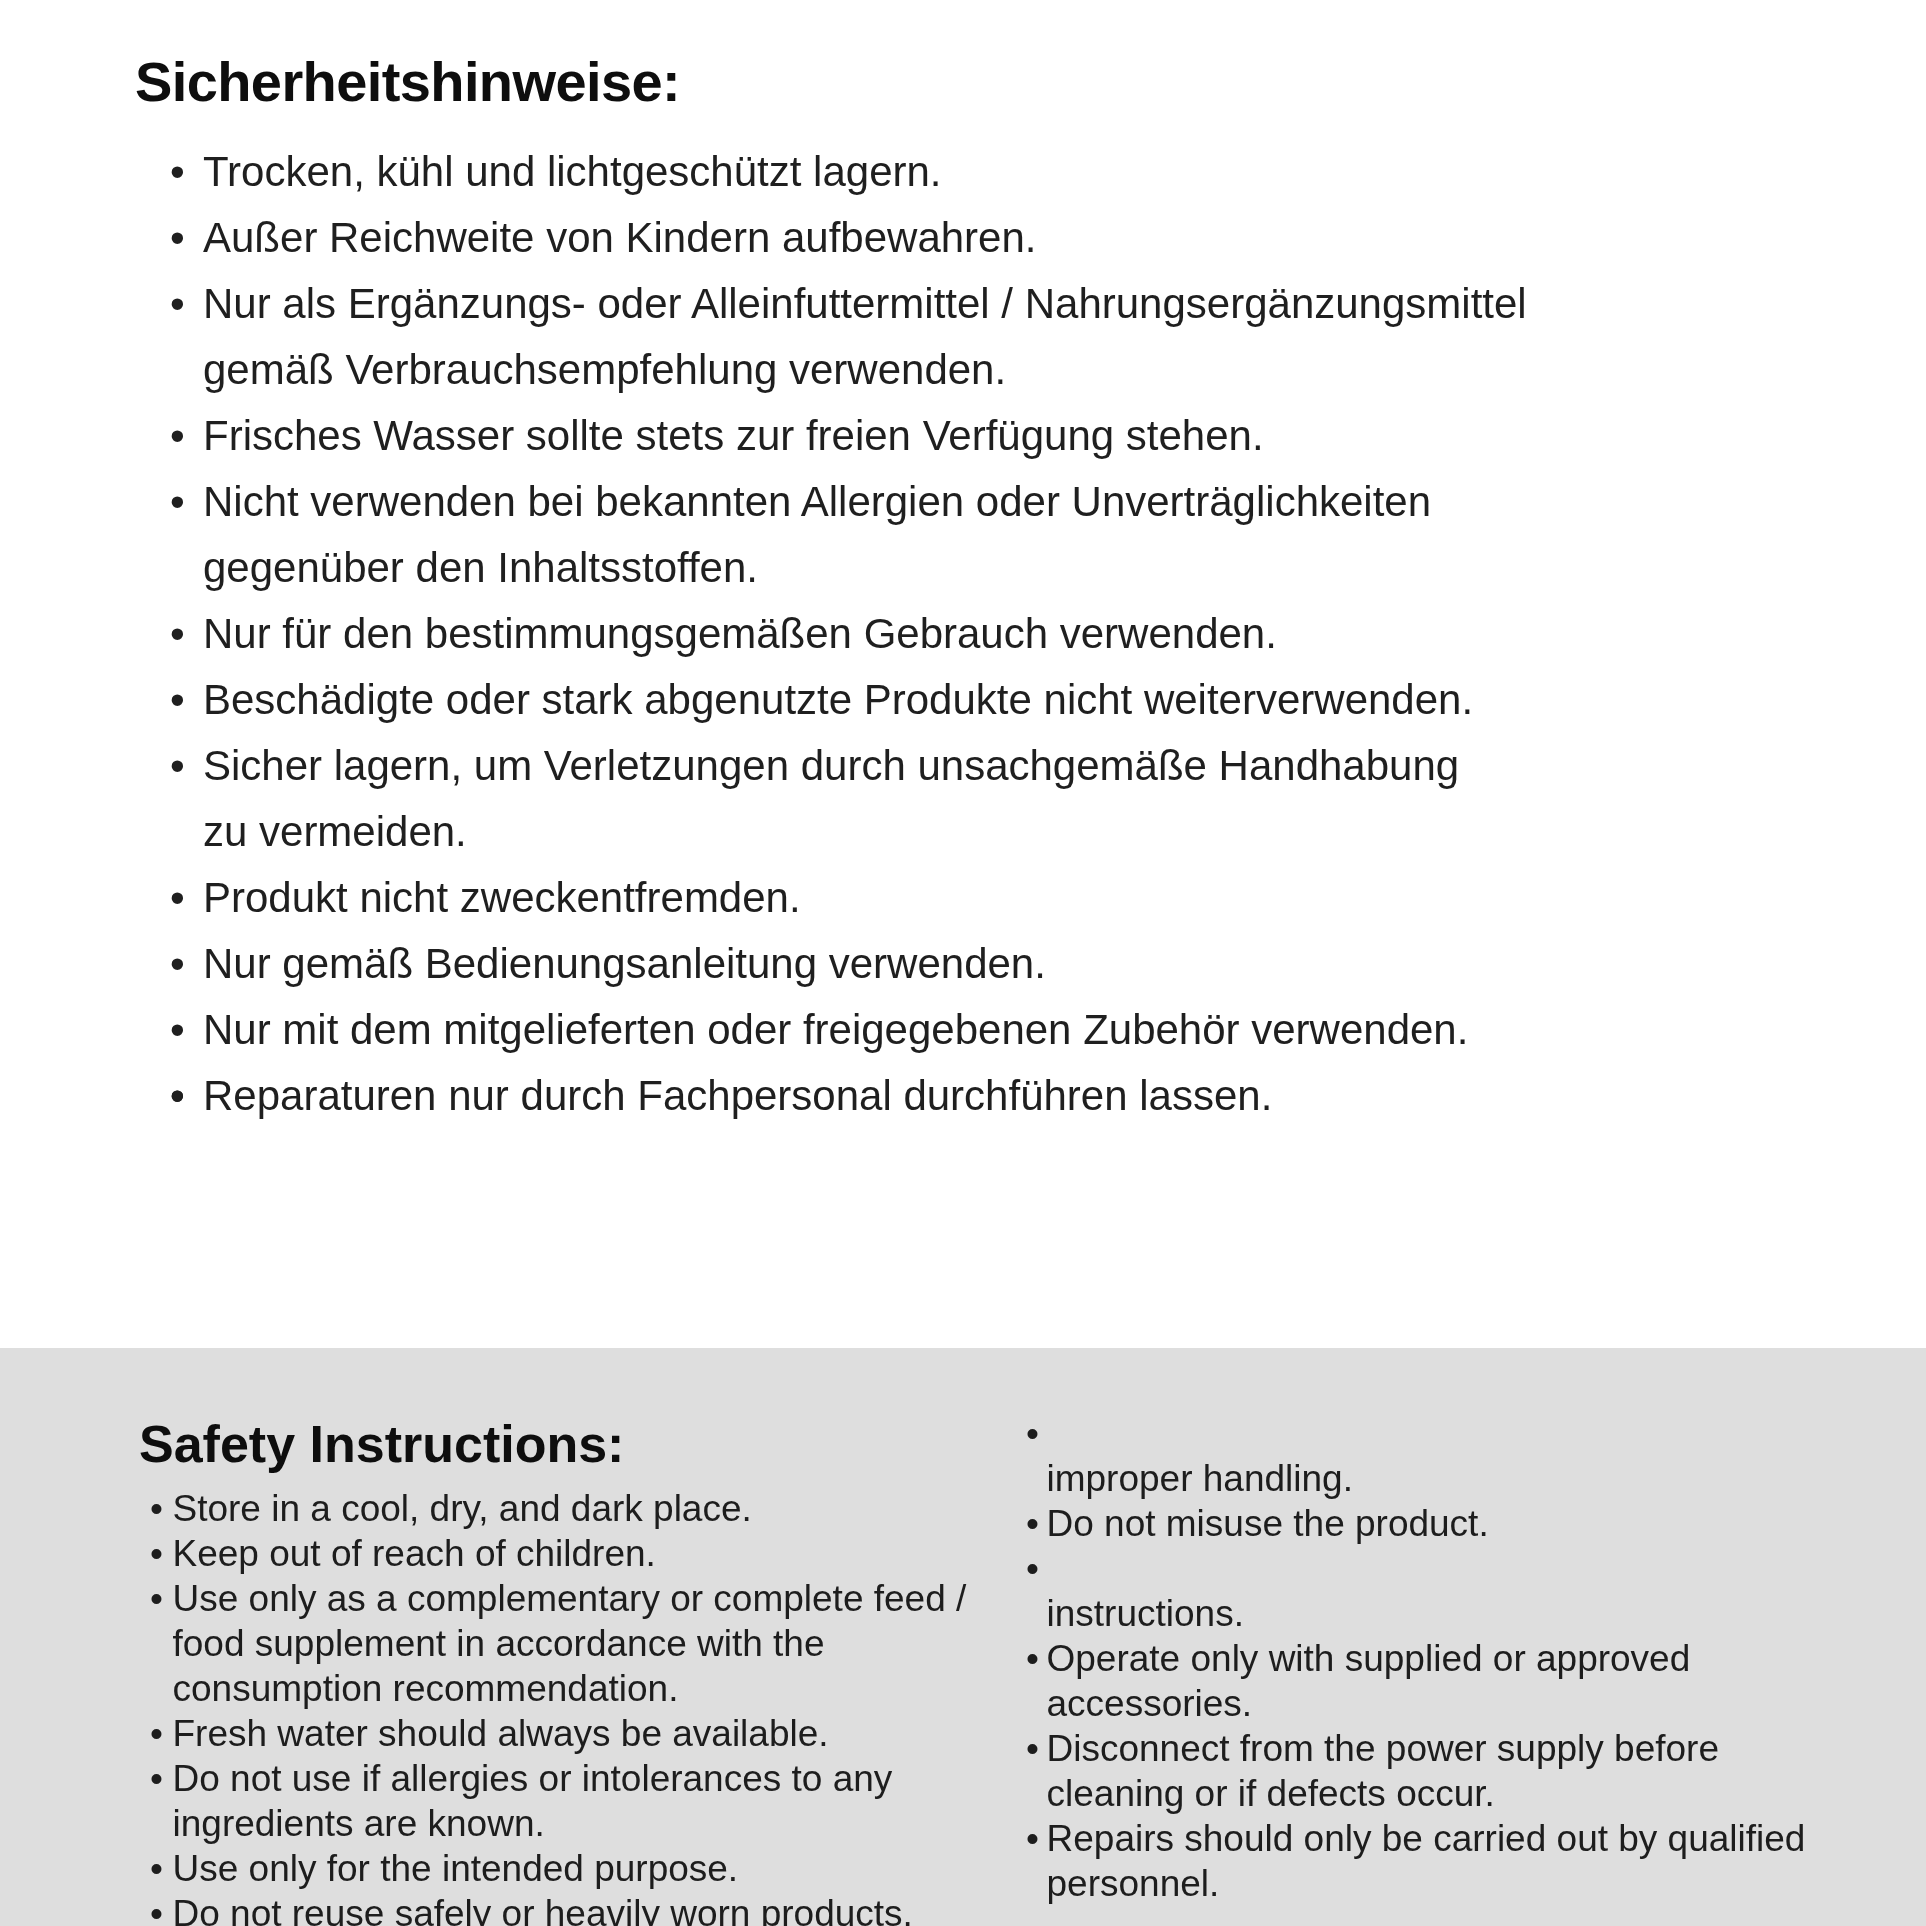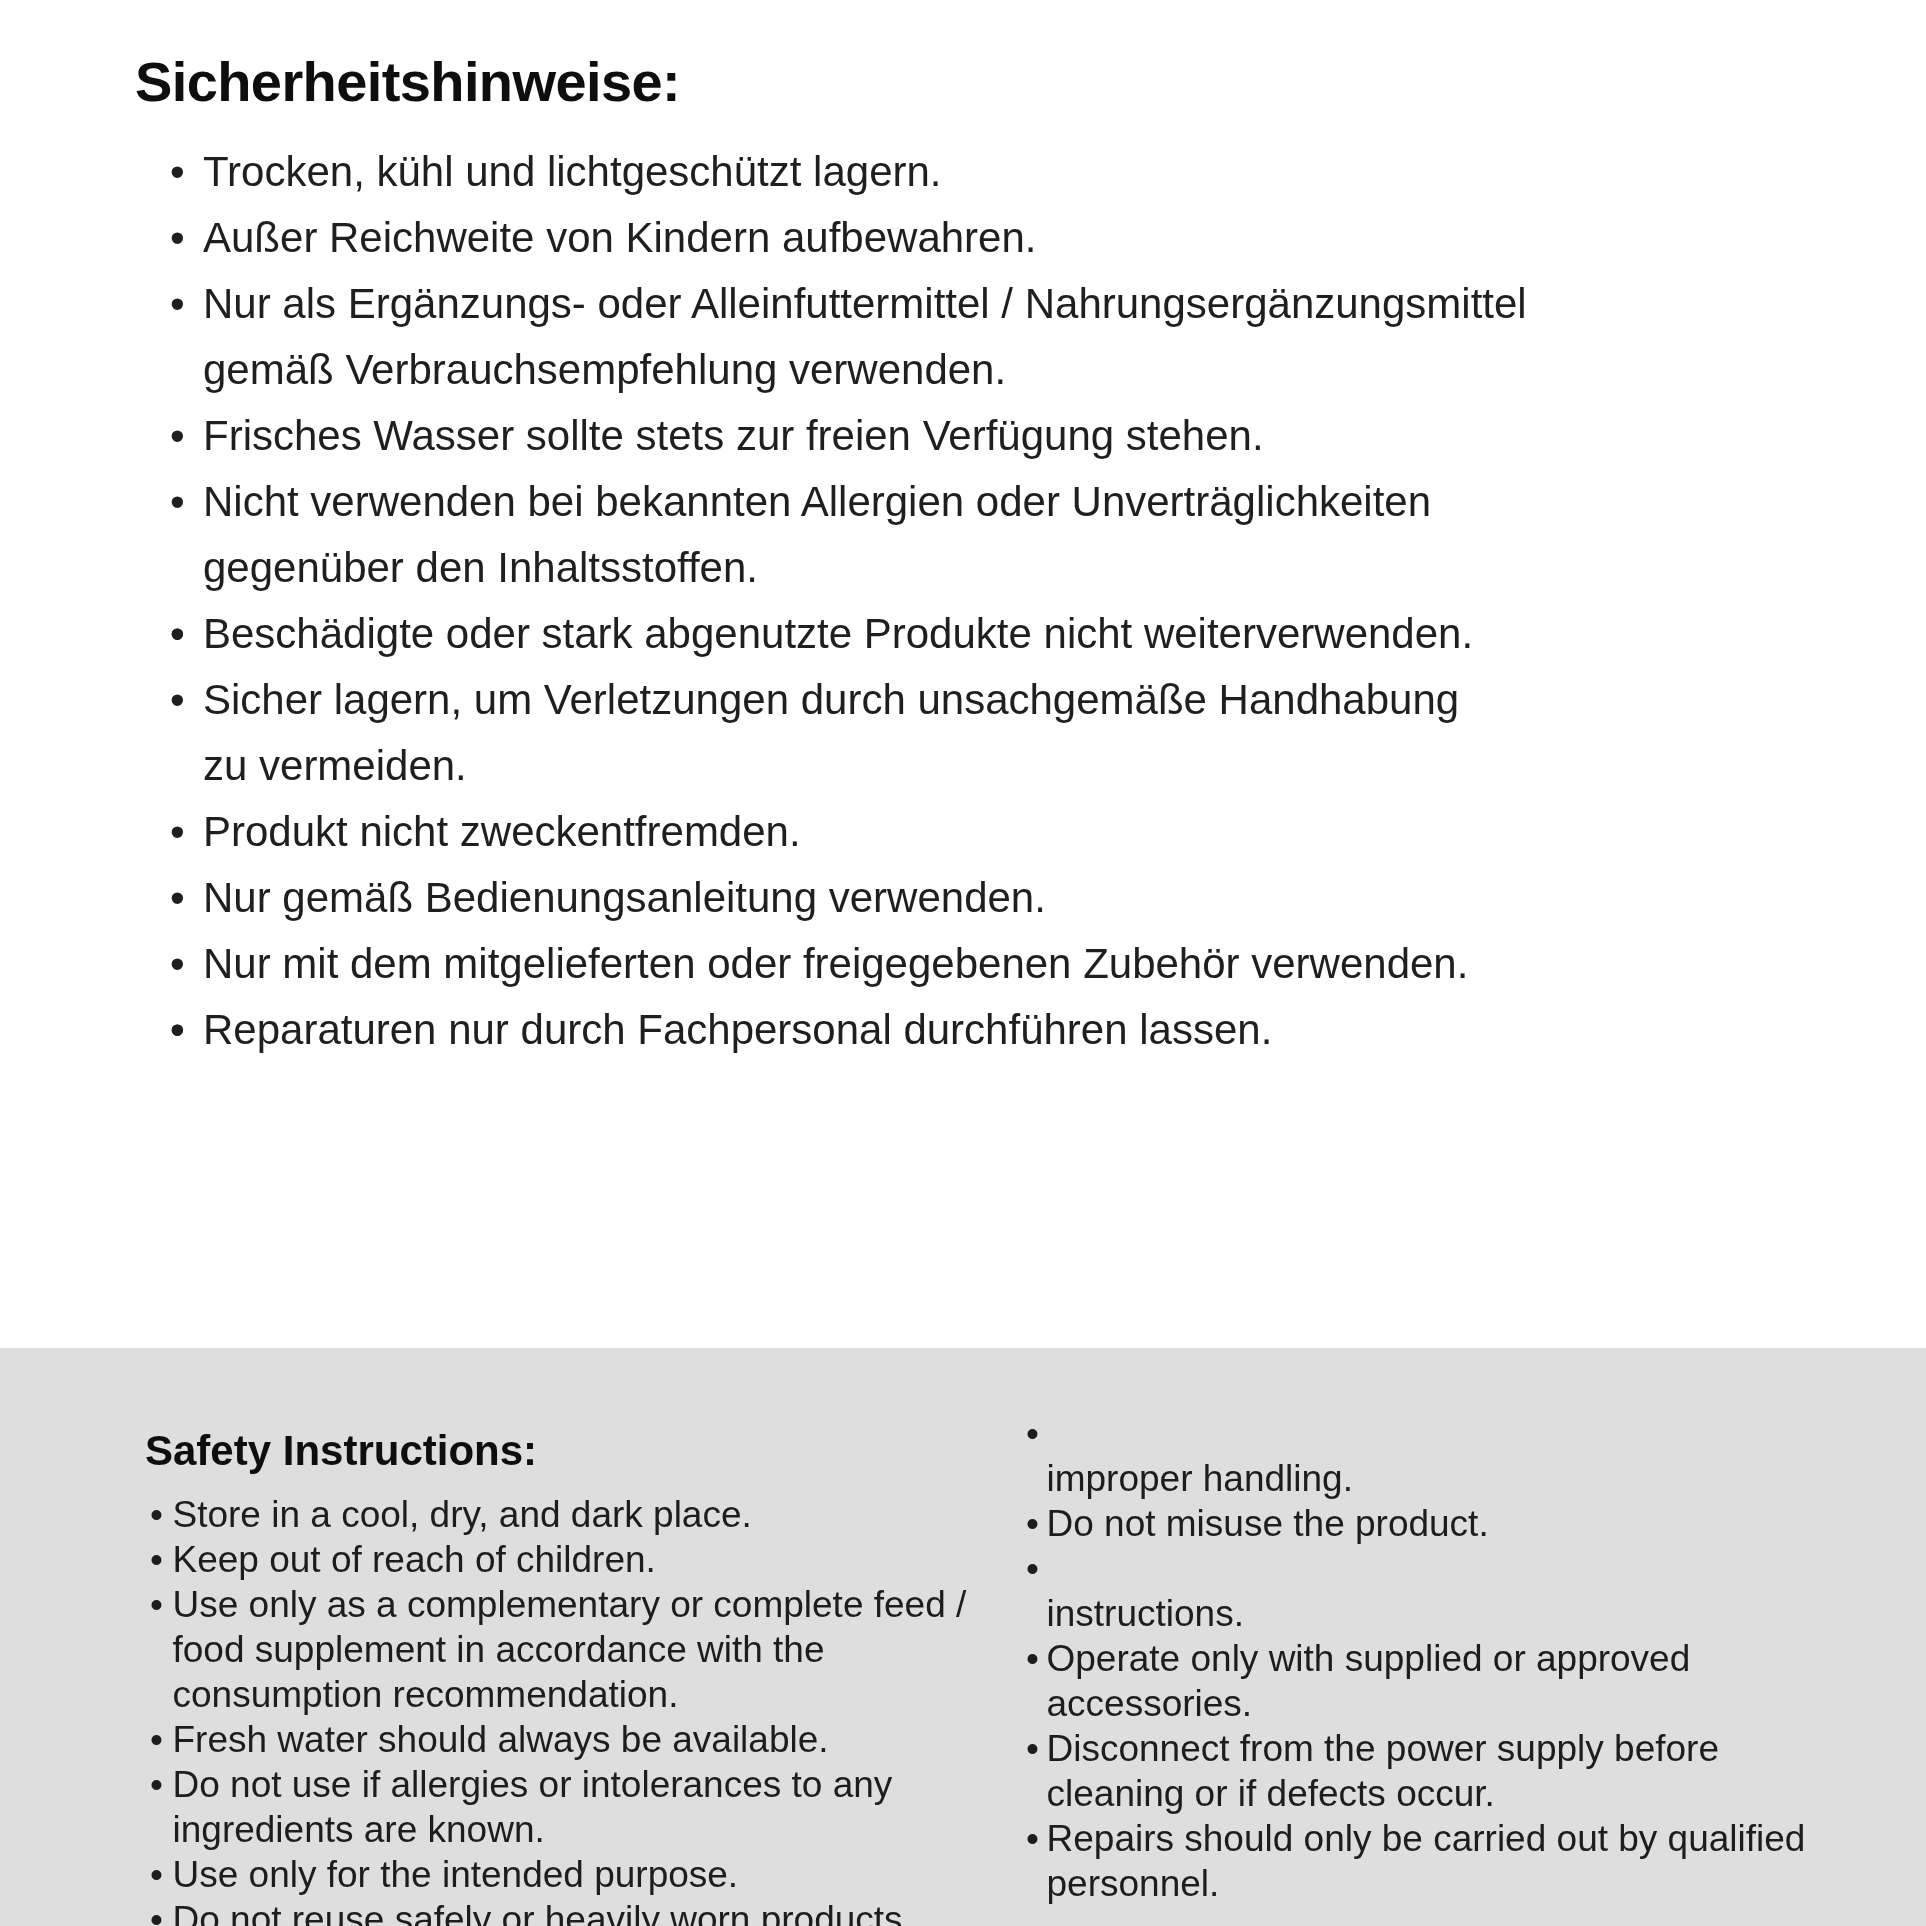--- a/index.html
+++ b/index.html
@@ -41,22 +41,22 @@
     background: #dedede;
     height: 639px;
     box-sizing: border-box;
     padding: 63px 0 0 130px;
     display: flex;
     align-items: flex-start;
   }
   .col-left { width: 896px; flex: 0 0 auto; }
   .col-right { flex: 1 1 auto; }
   .title-en {
-    margin: 15px;
-    font-size: 42px;
+    margin: 9px;
+    font-size: 52px;
     line-height: 49px;
     font-weight: bold;
     color: #0e0e0e;
   }
   .en-list {
     font-size: 37px;
     line-height: 45px;
     color: #1d1d1d;
   }
   .col-left .en-list { margin: 16.7px 0 0 20px; width: 860px; }
@@ -87,20 +87,21 @@
       <span class="dot">•</span>
       <span class="ln">Frisches Wasser sollte stets zur freien Verfügung stehen.</span>
     </li>
     <li>
       <span class="dot">•</span>
       <span class="ln">Nicht verwenden bei bekannten Allergien oder Unverträglichkeiten</span><br>
       <span class="ln">gegenüber den Inhaltsstoffen.</span>
     </li>
     <li>
       <span class="dot">•</span>
+      <span class="ln">Nur für den bestimmungsgemäßen Gebrauch verwenden.</span>
     </li>
     <li>
       <span class="dot">•</span>
       <span class="ln">Beschädigte oder stark abgenutzte Produkte nicht weiterverwenden.</span>
     </li>
     <li>
       <span class="dot">•</span>
       <span class="ln">Sicher lagern, um Verletzungen durch unsachgemäße Handhabung</span><br>
       <span class="ln">zu vermeiden.</span>
     </li>

